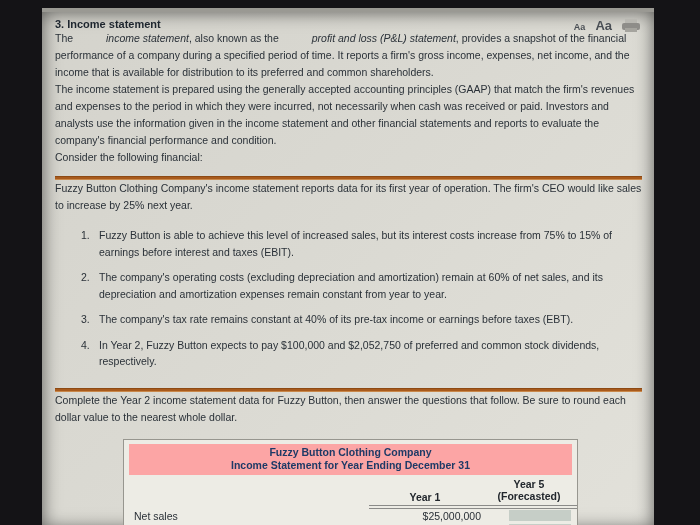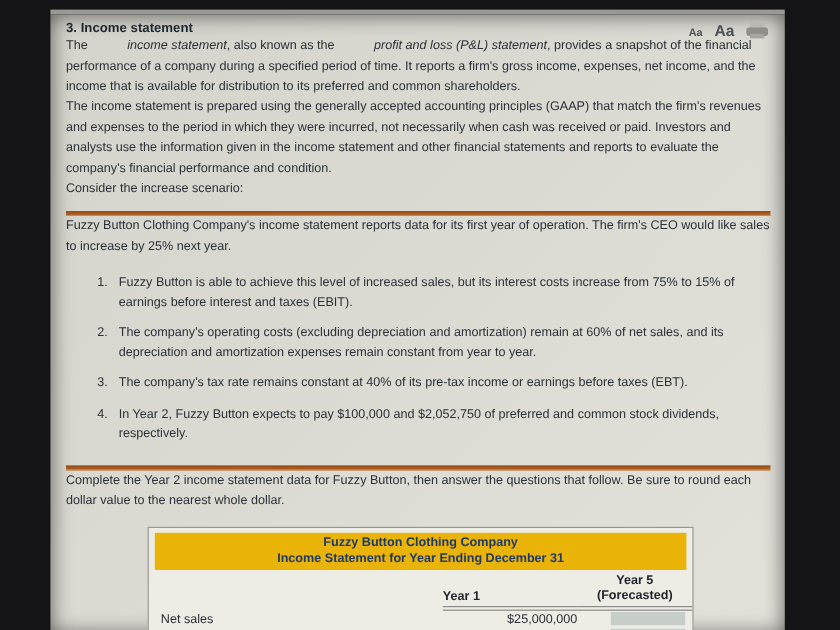--- a/index.html
+++ b/index.html
@@ -40,26 +40,26 @@
   ol.scenario li{display:flex;font-size:10.5px;line-height:16.5px;margin-bottom:9px;}
   ol.scenario .num{width:18px;flex:none;}
   .task{margin-top:15px;}
   
   .istable{
     width:455px;margin:13px 0 0 68px;
     background:#edece5;border:1px solid #97968f;
     box-sizing:border-box;padding:4px 0 0 0;
   }
   .band{
-    margin:0 5px;background:#eab308;padding:2px 0 3px 0;
+    margin:0 5px;background:#fca5a5;padding:2px 0 3px 0;
     text-align:center;color:#1e3a66;font-weight:bold;font-size:10.5px;line-height:13px;
   }
   .colheads{display:flex;margin-top:3px;font-weight:bold;font-size:10.5px;color:#22272d;}
   .colheads .spacer{flex:1;}
-  .ch-y1{width:112px;display:flex;flex-direction:column;justify-content:flex-end;}
+  .ch-y1{width:112px;text-align:center;display:flex;flex-direction:column;justify-content:flex-end;}
   .ch-y2{width:96px;text-align:center;line-height:12.5px;}
   .dblline{height:2px;border-top:1px solid #8b8b89;border-bottom:1px solid #8b8b89;margin-top:2px;}
   .trow{display:flex;align-items:center;height:14.2px;font-size:10.5px;color:#2a3037;}
   .tlabel{flex:1;padding-left:10px;white-space:nowrap;overflow:hidden;}
   .indent .tlabel{padding-left:19px;}
   .less{font-style:italic;margin-right:3px;}
   .ty1{width:112px;text-align:right;align-self:stretch;display:flex;align-items:center;justify-content:flex-end;}
   .ty2{width:96px;align-self:stretch;display:flex;align-items:center;justify-content:flex-end;padding-right:6px;box-sizing:border-box;}
   .inputbox{width:62px;height:11px;background:#c6cec7;border:0;}
 </style>
@@ -77,21 +77,21 @@
     </span>
   </div>
 
   <div class="inner">
     <h1 class="title">3. Income statement</h1>
 
     <p class="body-text mt-p1"><span>The </span><i class="em">income statement</i><span>, also known as the </span><i class="em">profit and loss (P&amp;L) statement</i><span>, provides a snapshot of the financial performance of a company during a specified period of time. It reports a firm's gross income, expenses, net income, and the income that is available for distribution to its preferred and common shareholders.</span></p>
 
     <p class="body-text mt-p2">The income statement is prepared using the generally accepted accounting principles (GAAP) that match the firm's revenues and expenses to the period in which they were incurred, not necessarily when cash was received or paid. Investors and analysts use the information given in the income statement and other financial statements and reports to evaluate the company's financial performance and condition.</p>
 
-    <p class="body-text mt-p3">Consider the increase scenario:</p>
+    <p class="body-text mt-p3">Consider the following financial:</p>
 
     <div class="rule"></div>
 
     <p class="body-text lead">Fuzzy Button Clothing Company's income statement reports data for its first year of operation. The firm's CEO would like sales to increase by 25% next year.</p>
 
     <ol class="scenario">
       <li>
           <span class="num">1.</span>
           <span>Fuzzy Button is able to achieve this level of increased sales, but its interest costs increase from 75% to 15% of earnings before interest and taxes (EBIT).</span>
         </li>

